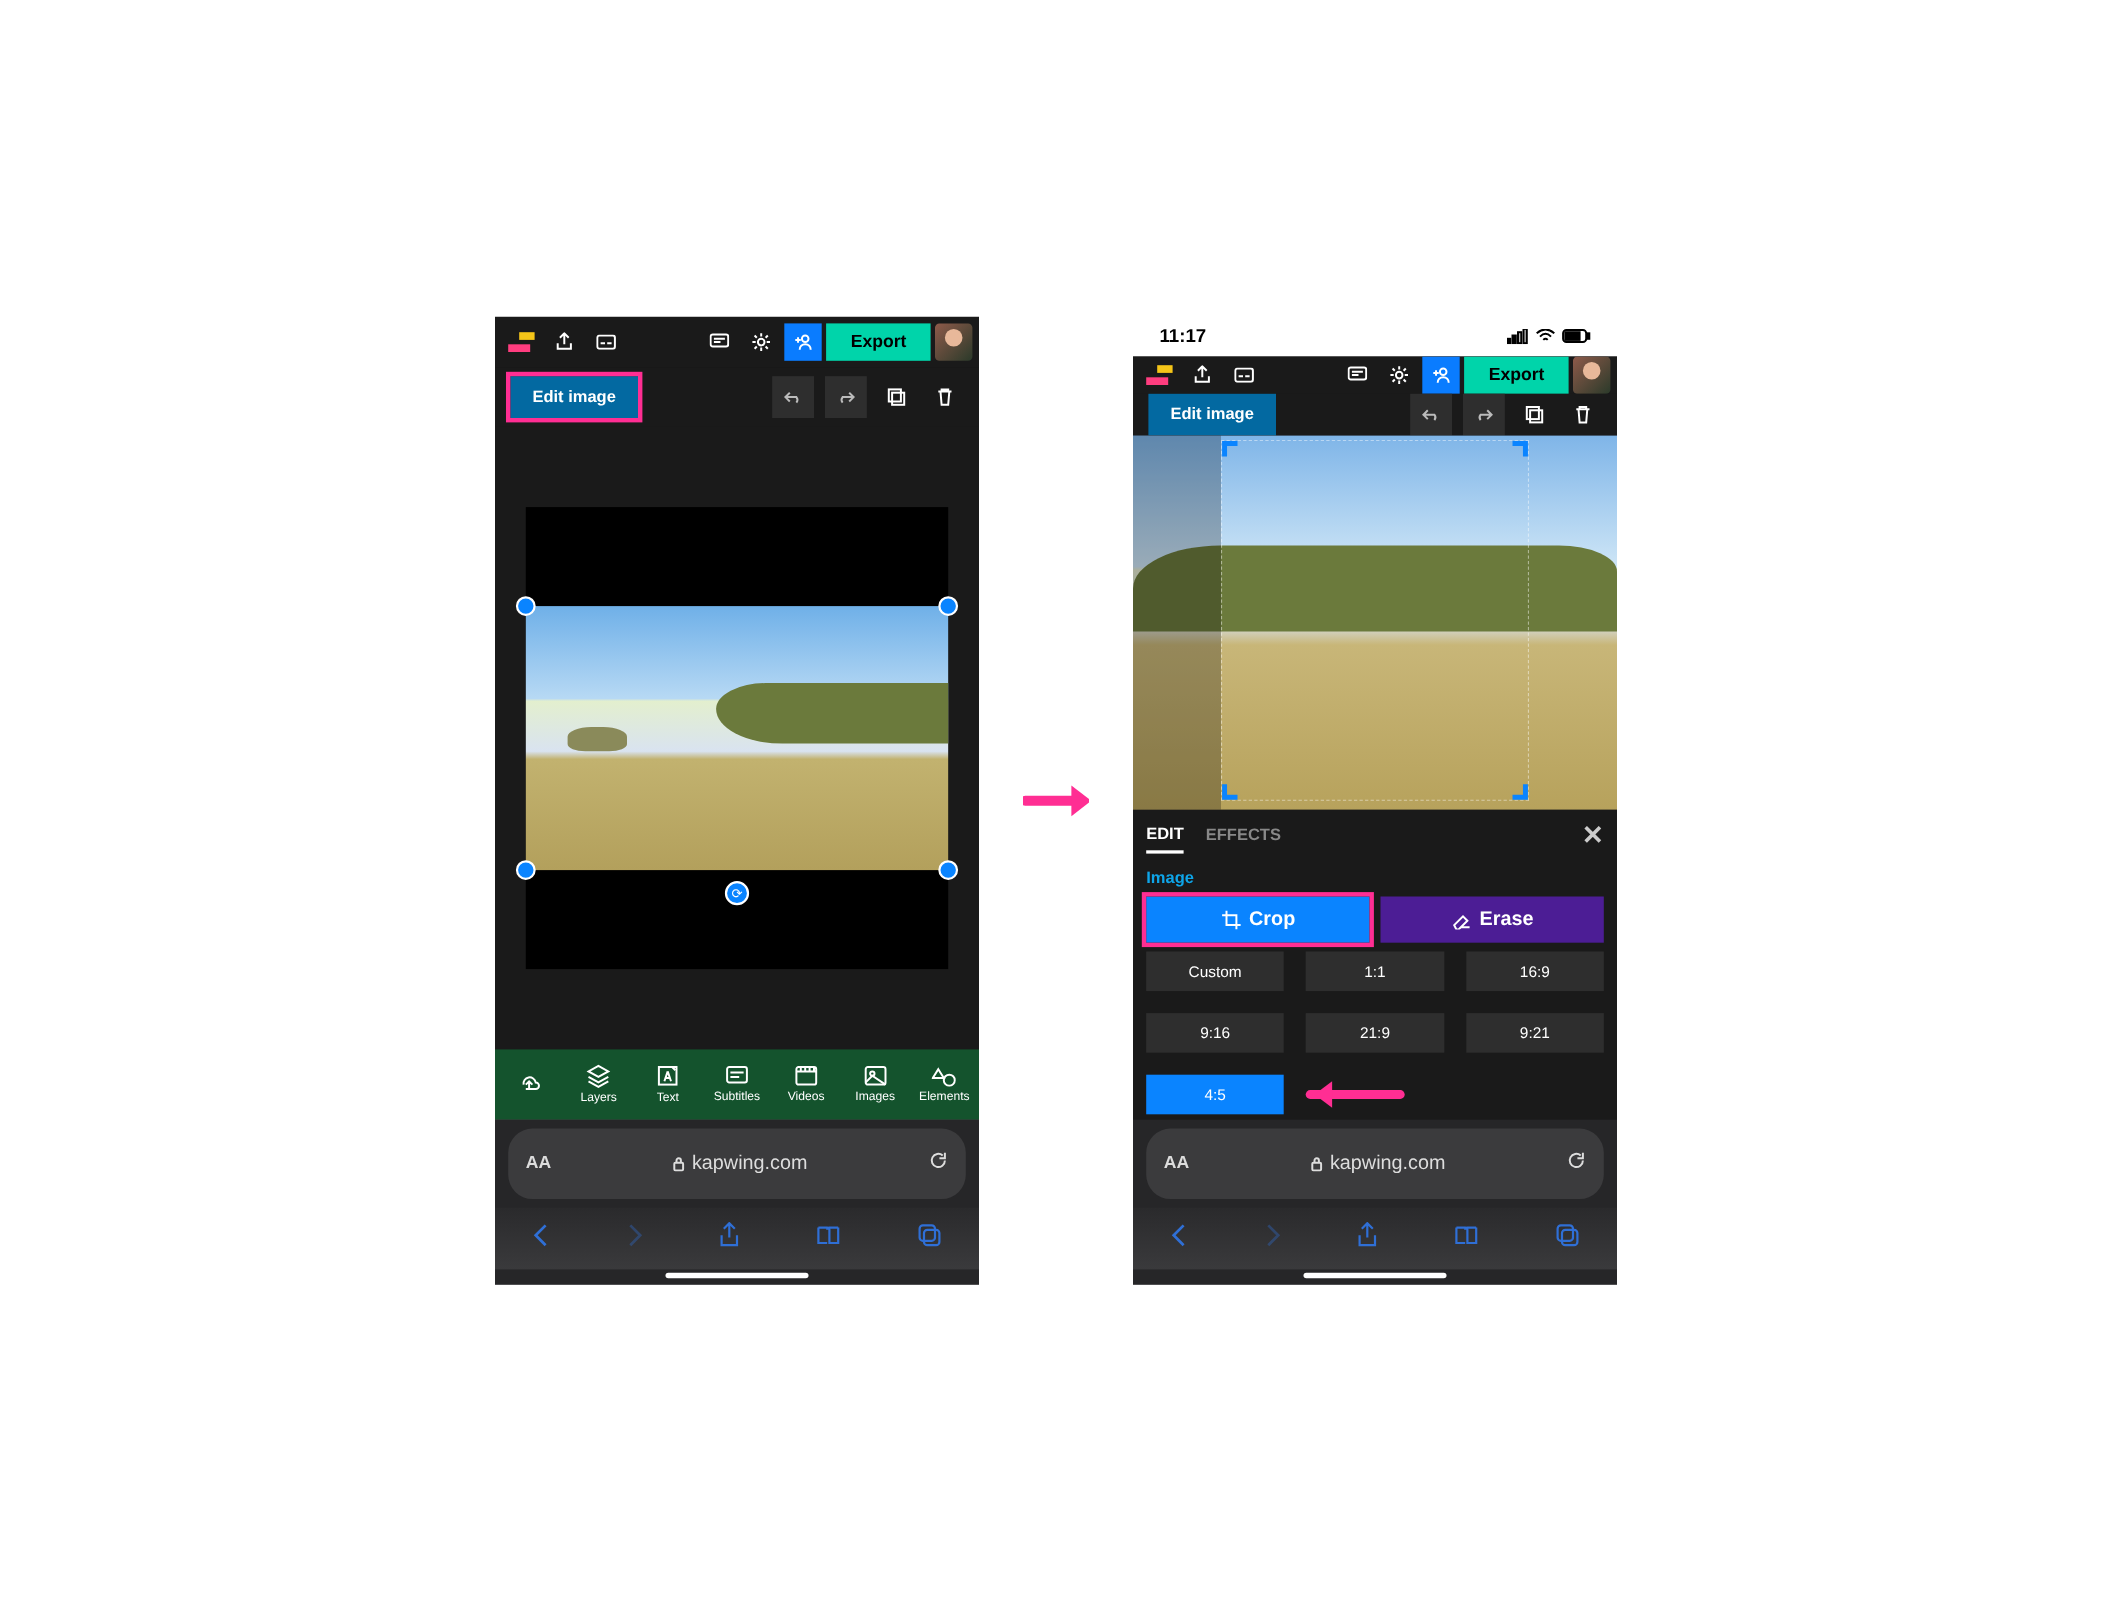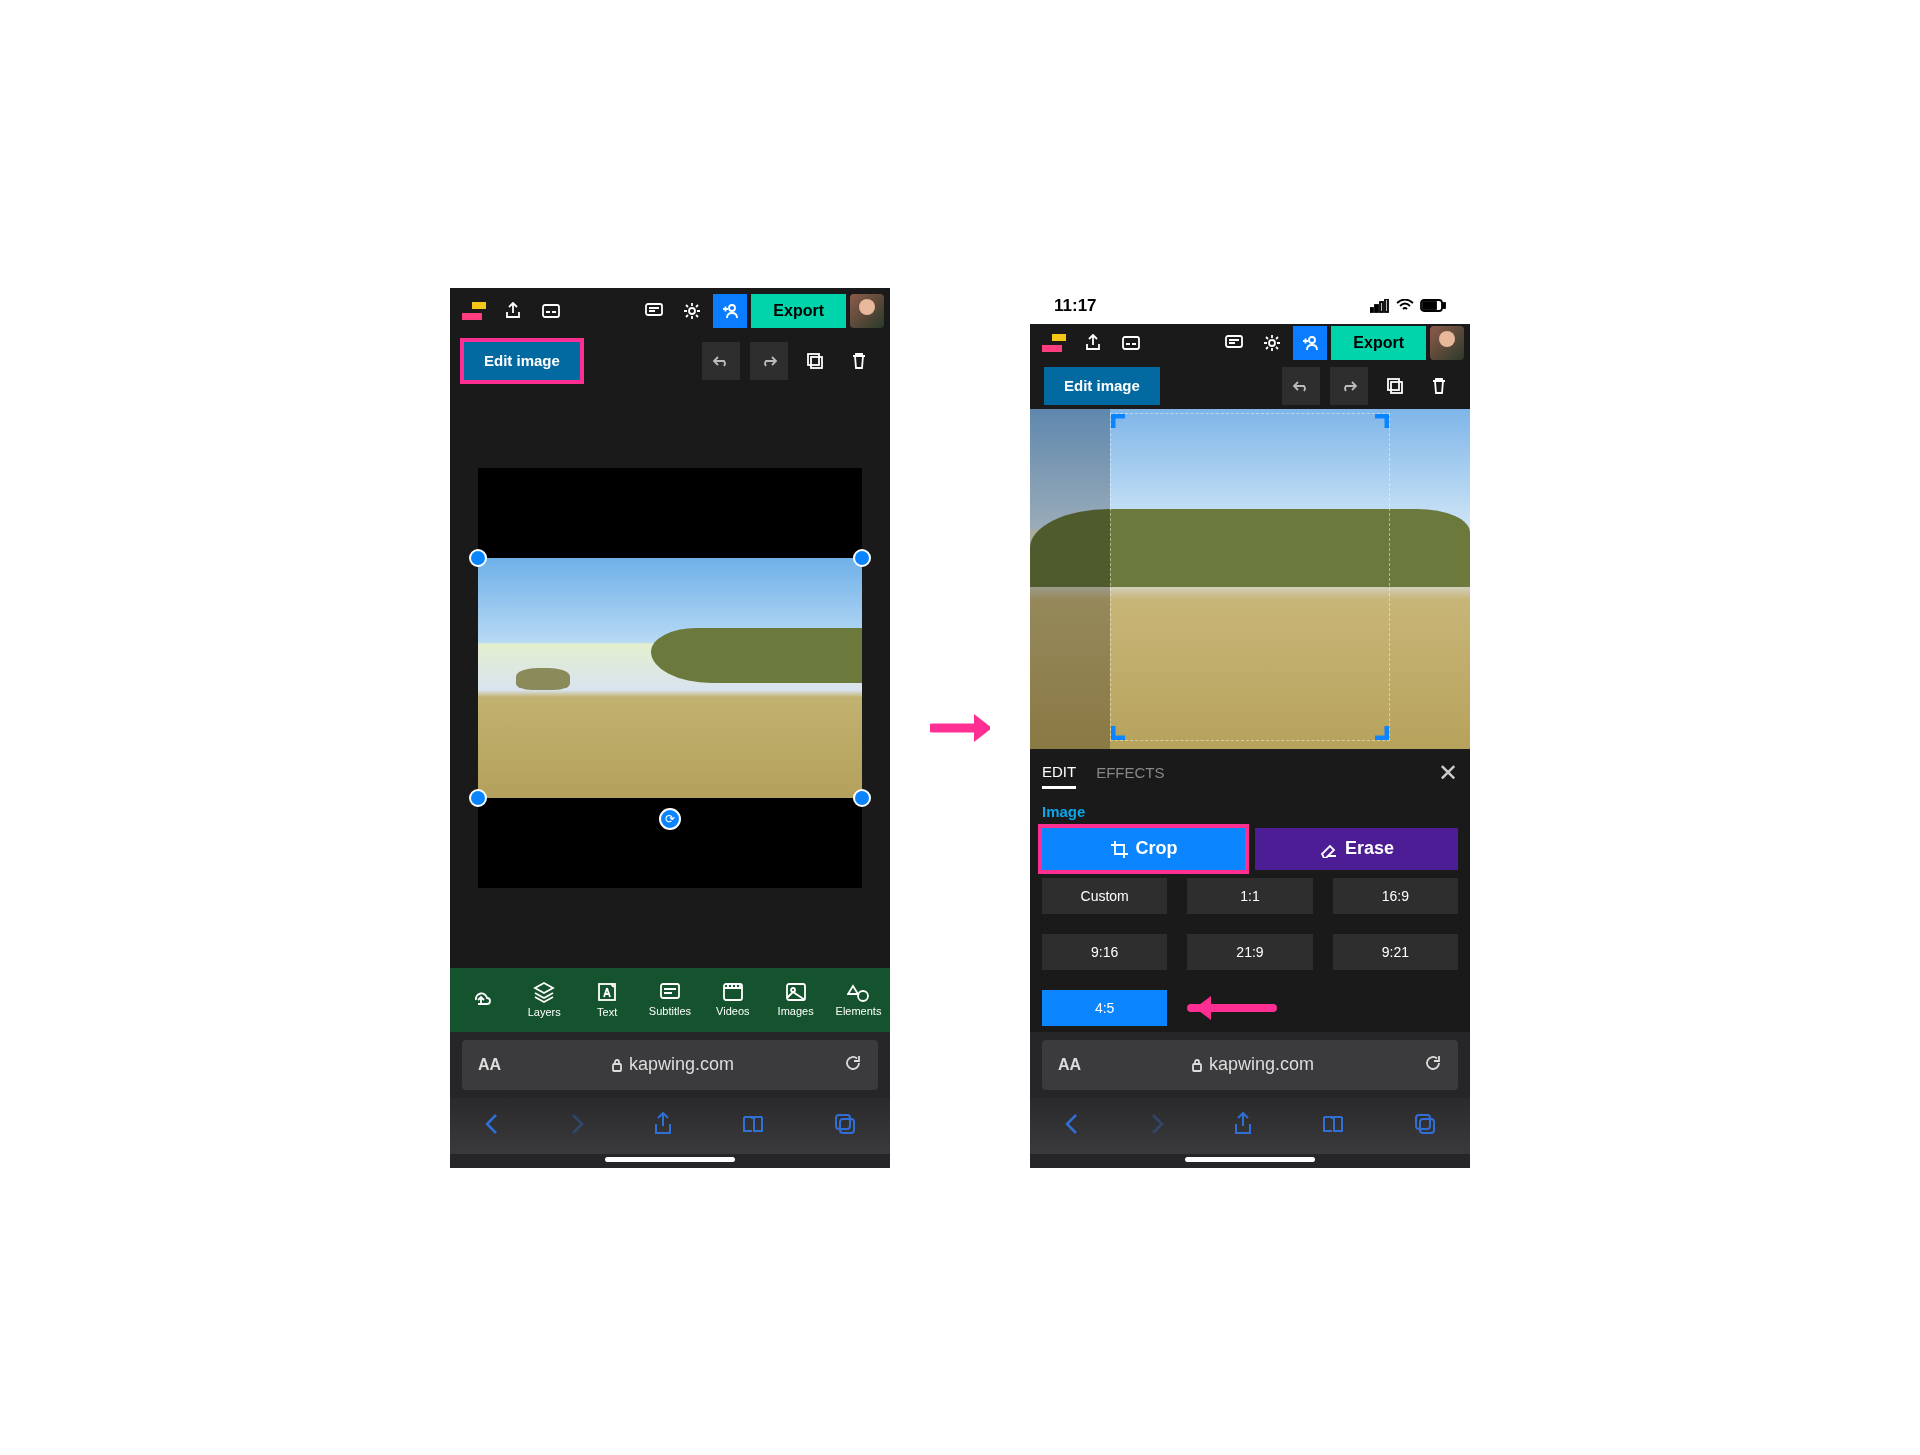--- a/index.html
+++ b/index.html
@@ -154,21 +154,21 @@
     justify-content:space-around;
     background:#14532d;
     color:#fff;
     font-size:11px;
   }
   .bitem{display:flex;flex-direction:column;align-items:center;gap:3px;width:58px;}
   .edit-panel{
     background:#1a1a1a;
     padding: 14px 12px 6px;
   }
-  .panel-tabs{display:flex;gap:20px;align-items:center;color:#fff;font-weight:400;font-size:15px;}
+  .panel-tabs{display:flex;gap:20px;align-items:center;color:#fff;font-weight:700;font-size:15px;}
   .panel-tabs .tab{padding-bottom:6px;color:#888;}
   .panel-tabs .tab.active{color:#fff;border-bottom:3px solid #fff;}
   .close-x{margin-left:auto;font-size:24px;color:#ccc;margin-top:-6px;}
   .panel-label{color:#0ea5e9;font-weight:600;margin:14px 0 8px;font-size:15px;}
   .tool-row{display:flex;gap:10px;}
   .crop-btn{
     flex:1;background:#0a84ff;color:#fff;height:42px;
     display:flex;align-items:center;justify-content:center;gap:8px;font-size:18px;font-weight:600;
   }
   .erase-btn{
@@ -190,21 +190,21 @@
     grid-column: span 2;
   }
   .pink-arrow-small::before{
     content:"";width:90px;height:8px;background:#ff2e93;border-radius:4px;
   }
   .pink-arrow-small::after{
     content:"";position:absolute;left:-4px;
     border:12px solid transparent;border-right:16px solid #ff2e93;
   }
   .safari-url{
-    height:50px;margin:8px 12px;border-radius:4px;background:#3b3b3d;
+    height:64px;margin:8px 12px;border-radius:22px;background:#3b3b3d;
     display:flex;align-items:center;justify-content:space-between;padding:0 16px;color:#ddd;
   }
   .safari-url .url{font-size:18px;display:flex;align-items:center;gap:6px;}
   .safari-toolbar{
     height:56px;display:flex;align-items:center;justify-content:space-around;
     background: linear-gradient(#2a2a2c,#3a3a3c);
     color:#2f6fd6;
   }
   .home-indicator{
     position:absolute;bottom:6px;left:50%;transform:translateX(-50%);

